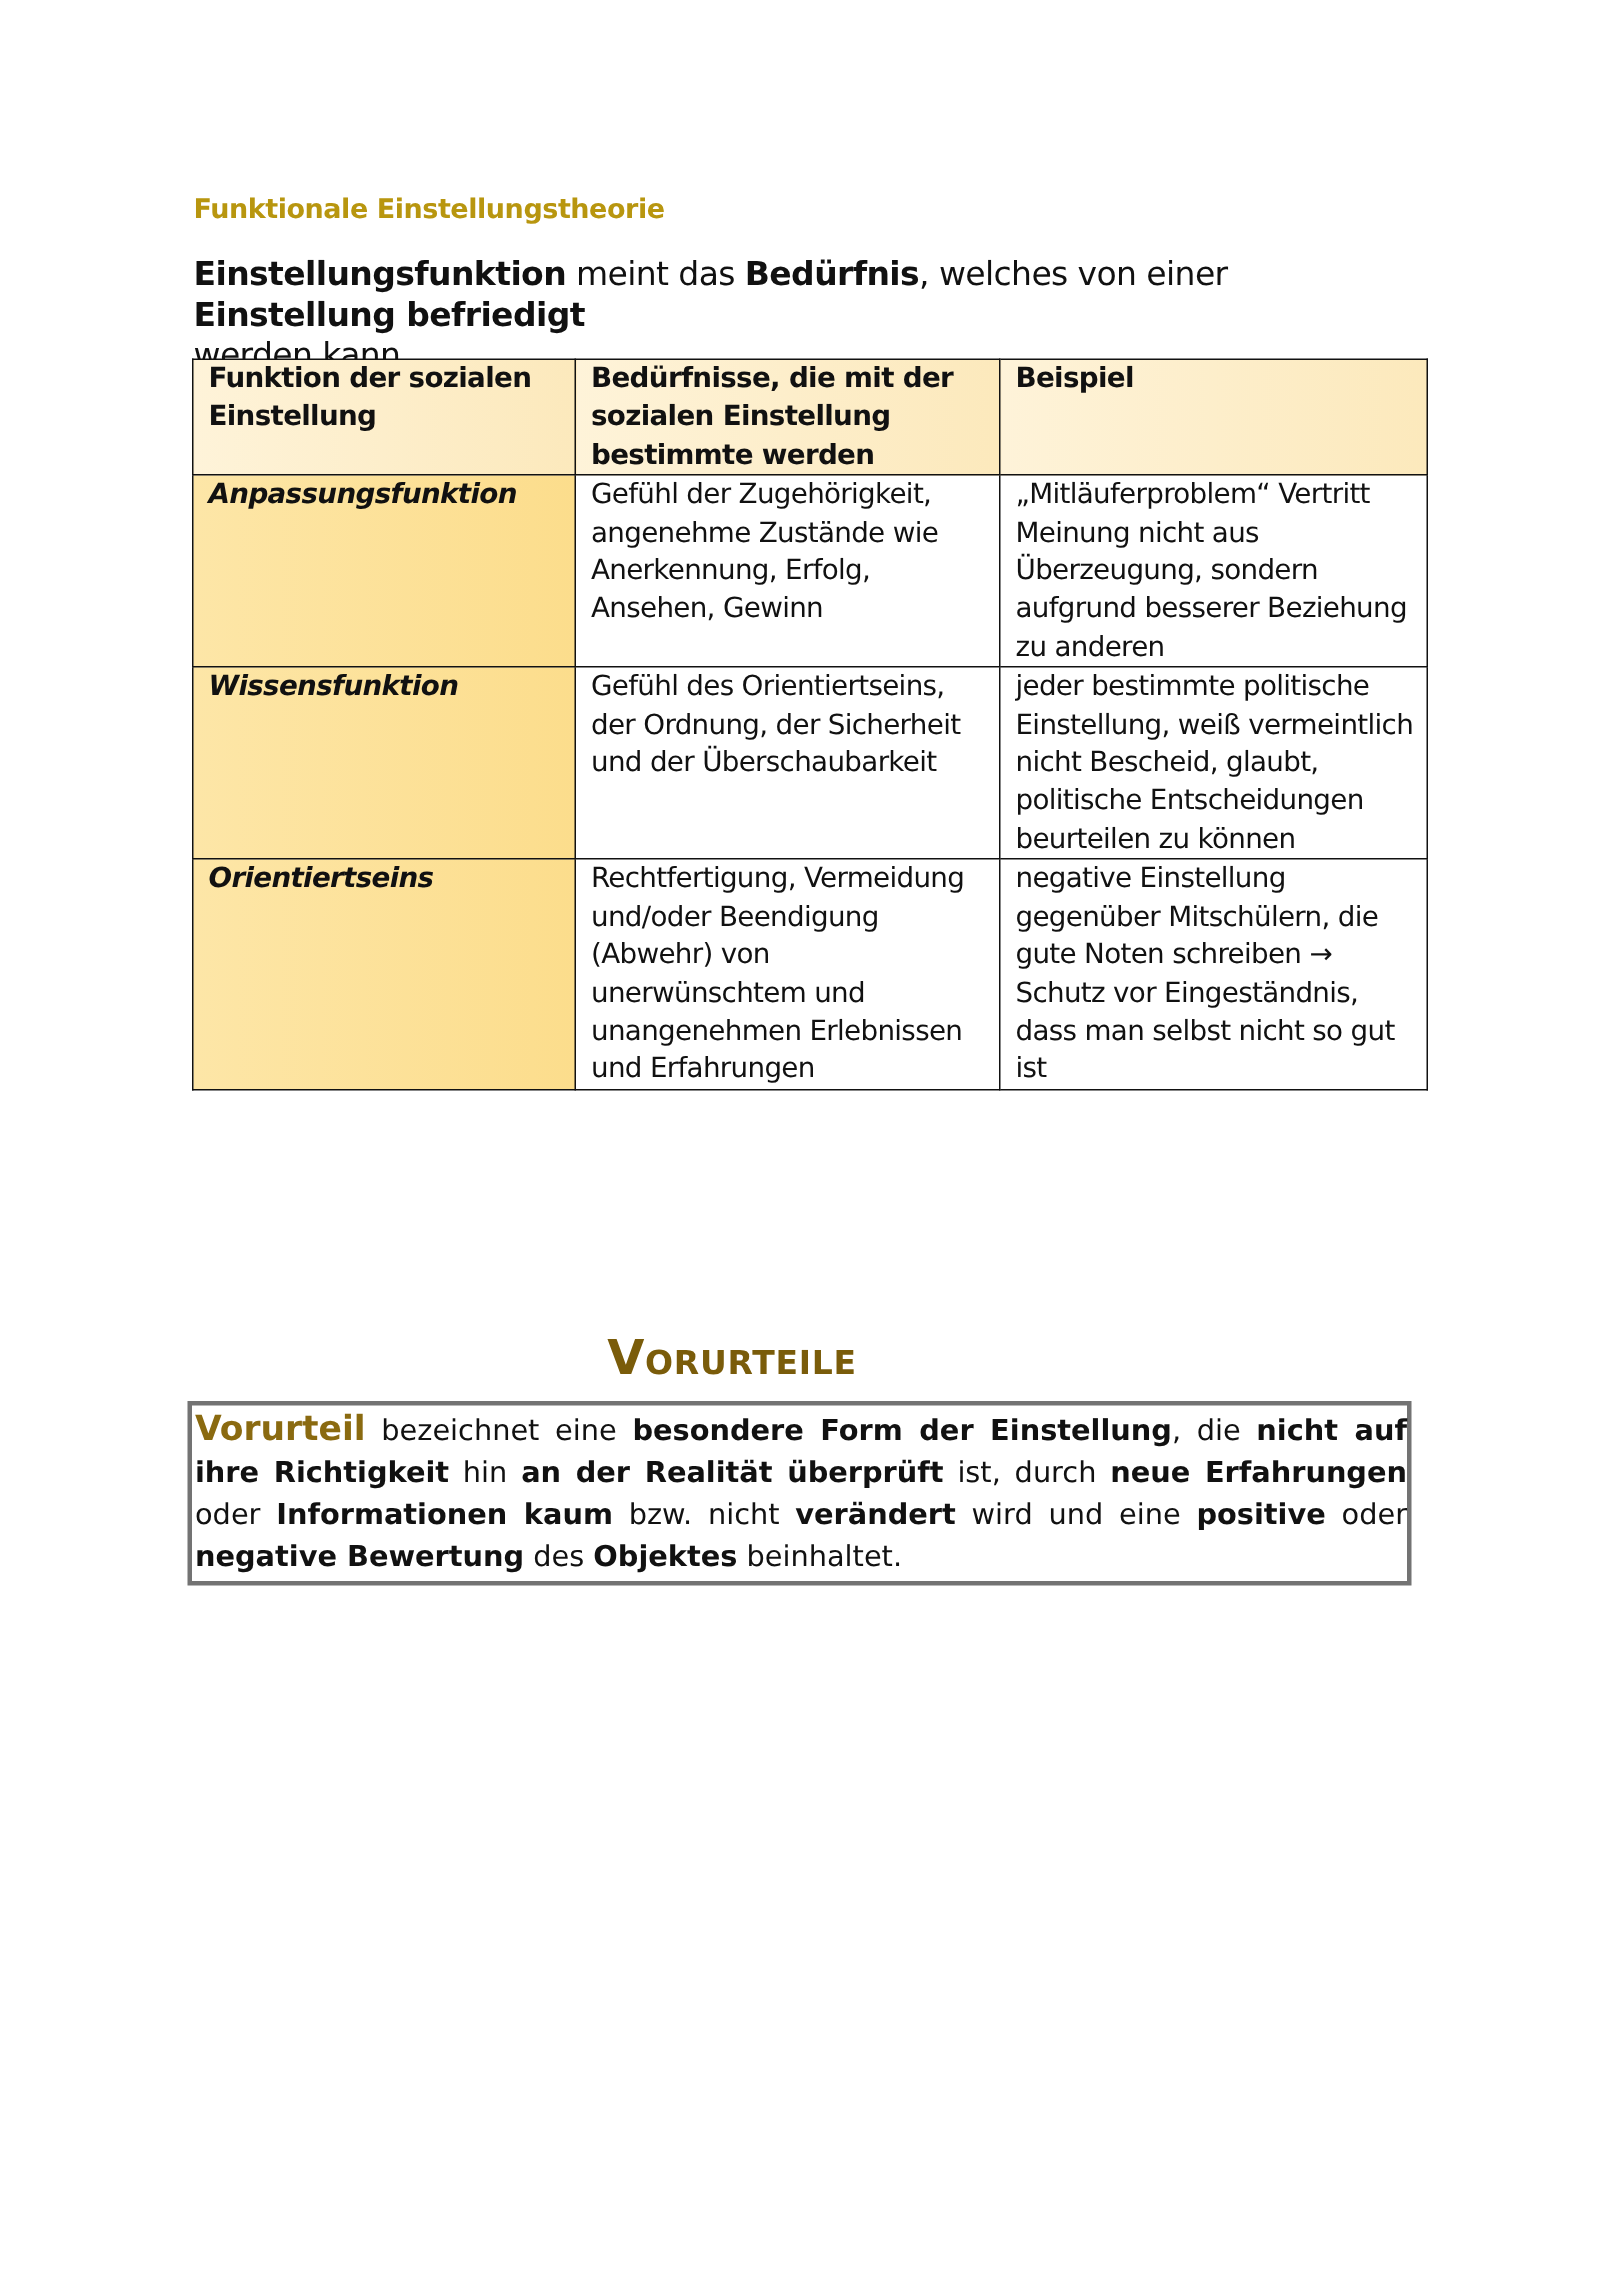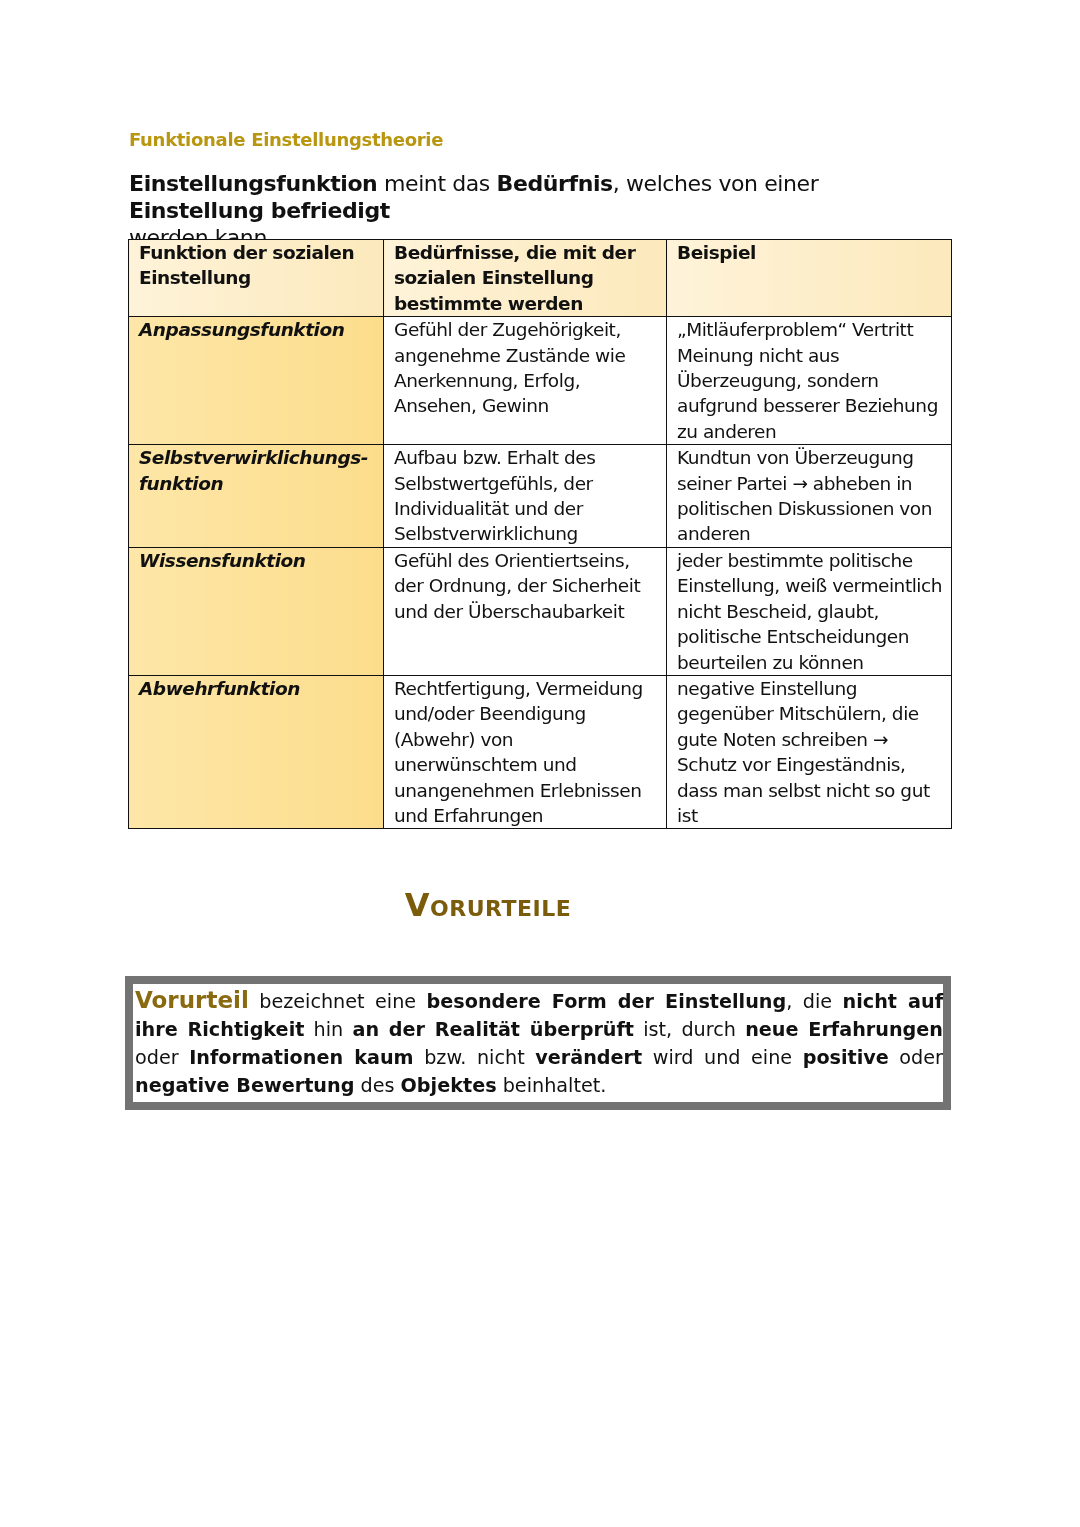--- a/index.html
+++ b/index.html
@@ -32,22 +32,22 @@
     background: linear-gradient(90deg, #FDE6A7, #FCDD8C);
   }
   .col1 { width: 236px; }
   .col2 { width: 264px; }
   .section-heading {
     position: absolute; left: 0; width: 976px; top: 886px; text-align: center;
     font-size: 32px; font-weight: bold; color: #7A5C0A; letter-spacing: 0.5px;
     font-variant: small-caps;
   }
   .definition-box {
-    position: absolute; left: 125px; top: 976px; width: 808px;
-    border: 8px solid #737373; padding: 2px 0px 2px 2px;
+    position: absolute; left: 125px; top: 934px; width: 808px;
+    border: 3px solid #737373; padding: 2px 0px 2px 2px;
     font-size: 19.2px; line-height: 28px; text-align: justify; letter-spacing: 0px;
   }
   .definition-box .lead { color: #8A6A10; font-weight: bold; font-size: 23px; }
   .definition-box b { font-weight: bold; }
 </style>
 </head>
 <body>
 
 <div class="page-title">Funktionale Einstellungstheorie</div>
 
@@ -60,32 +60,27 @@
       <tr>
     <th class="col1">Funktion der sozialen Einstellung</th>
     <th class="col2">Bedürfnisse, die mit der sozialen Einstellung bestimmte werden</th>
     <th>Beispiel</th>
   </tr>
   <tr style="height:127px">
     <td class="fn">Anpassungsfunktion</td>
     <td>Gefühl der Zugehörigkeit, angenehme Zustände wie Anerkennung, Erfolg, Ansehen, Gewinn</td>
     <td><span>„Mitläuferproblem“ Vertritt Meinung nicht aus Überzeugung, sondern aufgrund besserer Beziehung zu anderen</span></td>
   </tr>
-  <tr style="height:102px">
-    <td class="fn">Selbstverwirklichungs-funktion</td>
-    <td>Aufbau bzw. Erhalt des Selbstwertgefühls, der Individualität und der Selbstverwirklichung</td>
-    <td>Kundtun von Überzeugung seiner Partei → abheben in politischen Diskussionen von anderen</td>
-  </tr>
   <tr style="height:127px">
     <td class="fn">Wissensfunktion</td>
     <td>Gefühl des Orientiertseins, der Ordnung, der Sicherheit und der Überschaubarkeit</td>
     <td>jeder bestimmte politische Einstellung, weiß vermeintlich nicht Bescheid, glaubt, politische Entscheidungen beurteilen zu können</td>
   </tr>
   <tr style="height:153px">
-    <td class="fn">Abwehrfunktion</td>
+    <td class="fn">Orientiertseins</td>
     <td>Rechtfertigung, Vermeidung und/oder Beendigung (Abwehr) von unerwünschtem und unangenehmen Erlebnissen und Erfahrungen</td>
     <td>negative Einstellung gegenüber Mitschülern, die gute Noten schreiben → Schutz vor Eingeständnis, dass man selbst nicht so gut ist</td>
   </tr>
 </tbody>
   </table>
 
 <div class="section-heading">Vorurteile</div>
 
 <div class="definition-box">
   <span class="lead">Vorurteil</span><span> bezeichnet eine </span><b>besondere Form der Einstellung</b><span>, die </span><b>nicht auf ihre Richtigkeit</b><span> hin </span><b>an der Realität überprüft</b><span> ist, durch </span><b>neue Erfahrungen</b><span> oder </span><b>Informationen kaum</b><span> bzw. nicht </span><b>verändert</b><span> wird und eine </span><b>positive</b><span> oder </span><b>negative Bewertung</b><span> des </span><b>Objektes</b><span> beinhaltet.</span>

